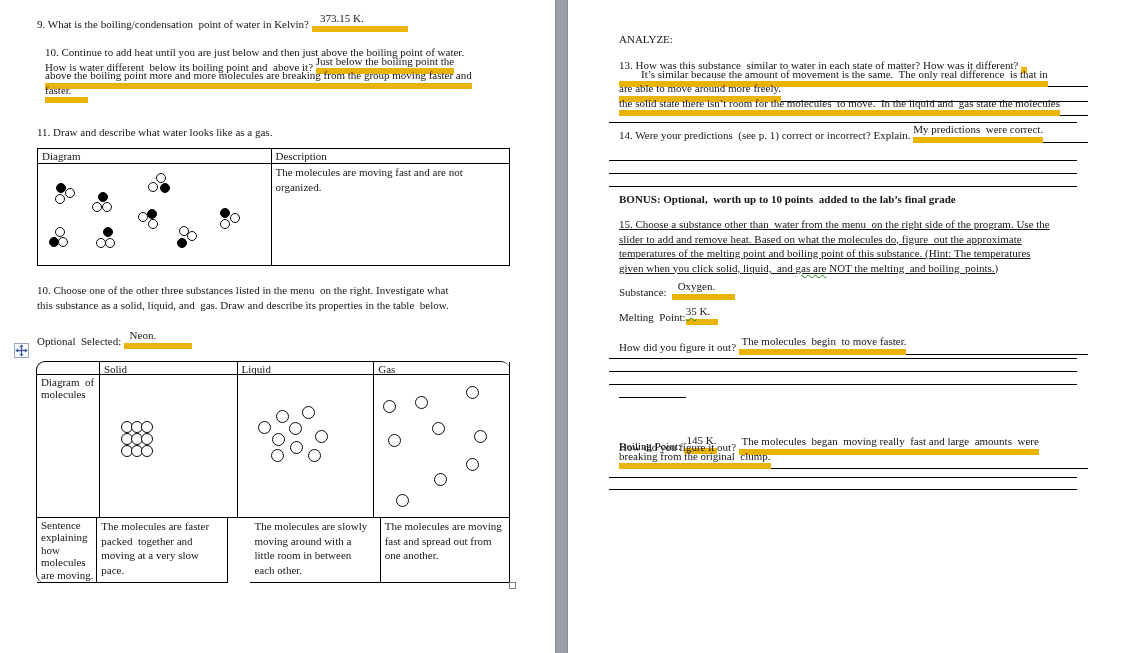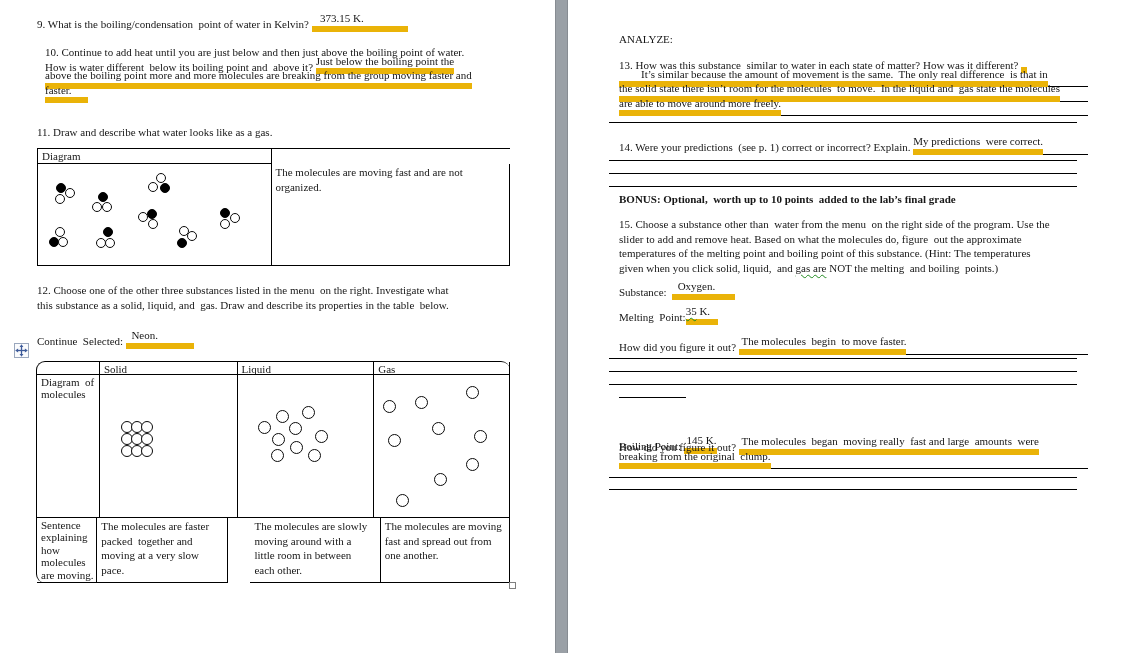--- a/index.html
+++ b/index.html
@@ -52,20 +52,21 @@
         <div class="tl"><span class="u">faster.</span><span class="u">&nbsp;&nbsp;&nbsp;&nbsp;&nbsp;&nbsp;</span></div>
       </div>
 
     <div class="block" style="left:37px;top:125px;width:473px;">
         <div class="tl"><span>11. Draw and describe what water looks like as a gas.</span></div>
       </div>
 
     <div class="tbl" style="left:37px;top:148px;width:473px;">
       <div class="trow">
         <div class="cell" style="width:234px;height:15px;"><span>Diagram</span></div>
+        <div class="cell" style="width:239px;height:15px;"><span>Description</span></div>
       </div>
       <div class="trow">
         <div class="cell diag" style="width:234px;height:102px;">
             <div class="circ f" style="width: 10px; height: 10px; left: 18px; top: 19px; border-width: 1.8px;"></div>
             <div class="circ" style="width: 10px; height: 10px; left: 27px; top: 24px; border-width: 1.8px;"></div>
             <div class="circ" style="width: 10px; height: 10px; left: 17px; top: 30px; border-width: 1.8px;"></div>
             <div class="circ f" style="width: 10px; height: 10px; left: 60px; top: 28px; border-width: 1.8px;"></div>
             <div class="circ" style="width: 10px; height: 10px; left: 54px; top: 38px; border-width: 1.8px;"></div>
             <div class="circ" style="width: 10px; height: 10px; left: 64px; top: 38px; border-width: 1.8px;"></div>
             <div class="circ" style="width: 10px; height: 10px; left: 118px; top: 9px; border-width: 1.8px;"></div>
@@ -88,26 +89,26 @@
             <div class="circ f" style="width: 10px; height: 10px; left: 139px; top: 74px; border-width: 1.8px;"></div>
           </div>
         <div class="cell" style="width:239px;height:102px;">
             <div class="tl"><span>The molecules are moving fast and are not</span></div>
             <div class="tl"><span>organized.</span></div>
           </div>
       </div>
     </div>
 
     <div class="block" style="left:37px;top:283px;width:473px;">
-        <div class="tl"><span>12. Choose one of the other three substances listed in the menu  on the right. Investigate what</span></div>
+        <div class="tl"><span>10. Choose one of the other three substances listed in the menu  on the right. Investigate what</span></div>
         <div class="tl"><span>this substance as a solid, liquid, and  gas. Draw and describe its properties in the table  below.</span></div>
       </div>
 
     <div class="block" style="left:37px;top:334px;width:473px;">
-        <div class="tl"><span>Continue  Selected: </span><span class="u">&nbsp;&nbsp;Neon.</span><span class="u">&nbsp;&nbsp;&nbsp;&nbsp;&nbsp;&nbsp;&nbsp;&nbsp;&nbsp;&nbsp;&nbsp;&nbsp;&nbsp;</span></div>
+        <div class="tl"><span>Optional  Selected: </span><span class="u">&nbsp;&nbsp;Neon.</span><span class="u">&nbsp;&nbsp;&nbsp;&nbsp;&nbsp;&nbsp;&nbsp;&nbsp;&nbsp;&nbsp;&nbsp;&nbsp;&nbsp;</span></div>
       </div>
 
     <div id="move-handle">
       <span style="display:flex;">
         <svg width="13" height="13" viewBox="0 0 15 15">
           <g stroke="#3c5a99" stroke-width="1.5">
               <line x1="7.5" y1="3" x2="7.5" y2="12"></line>
               <line x1="3" y1="7.5" x2="12" y2="7.5"></line>
             </g>
           <g fill="#3c5a99">
@@ -201,37 +202,37 @@
 
   <div class="page" id="page-right">
 
     <div class="block" style="left:51px;top:32px;width:469px;">
         <div class="tl"><span>ANALYZE:</span></div>
       </div>
 
     <div class="block" style="left:51px;top:58px;width:469px;">
         <div class="tl"><span>13. How was this substance  similar to water in each state of matter? How was it different? </span><span class="u">&nbsp;&nbsp;</span></div>
         <div class="tl"><span class="u">&nbsp;&nbsp;&nbsp;&nbsp;&nbsp;&nbsp;&nbsp;&nbsp;It’s similar because the amount of movement is the same.  The only real difference  is that in</span><span class="fill"></span></div>
+        <div class="tl"><span class="u">are able to move around more freely.</span><span class="fill"></span></div>
         <div class="tl"><span class="u">the solid state there isn’t room for the molecules  to move.  In the liquid and  gas state the molecules</span><span class="fill"></span></div>
-        <div class="tl"><span class="u">are able to move around more freely.</span><span class="fill"></span></div>
       </div>
     <div class="rule" style="left:41px;top:122px;width:468px;"></div>
 
-    <div class="block" style="left:51px;top:140px;width:469px;">
+    <div class="block" style="left:51px;top:128px;width:469px;">
         <div class="tl"><span>14. Were your predictions  (see p. 1) correct or incorrect? Explain. </span><span class="u">My predictions  were correct.</span><span class="fill"></span></div>
       </div>
     <div class="rule" style="left:41px;top:160px;width:468px;"></div>
     <div class="rule" style="left:41px;top:173px;width:468px;"></div>
     <div class="rule" style="left:41px;top:186px;width:468px;"></div>
 
     <div class="block" style="left:51px;top:192px;width:469px;">
         <div class="tl"><span class="b">BONUS: Optional,  worth up to 10 points  added to the lab’s final grade</span></div>
       </div>
 
-    <div class="block" style="left:51px;top:217px;width:469px;">
+    <div class="block" style="left:51px;top:217px;width:469px;text-decoration:underline;">
         <div class="tl"><span>15. Choose a substance other than  water from the menu  on the right side of the program. Use the</span></div>
         <div class="tl"><span>slider to add and remove heat. Based on what the molecules do, figure  out the approximate</span></div>
         <div class="tl"><span>temperatures of the melting point and boiling point of this substance. (Hint: The temperatures</span></div>
         <div class="tl"><span>given when you click solid, liquid,  and </span><span class="sq">gas are</span><span> NOT the melting  and boiling  points.)</span></div>
       </div>
 
     <div class="block" style="left:51px;top:285px;width:469px;">
         <div class="tl"><span>Substance:  </span><span class="u">&nbsp;&nbsp;Oxygen.</span><span class="u">&nbsp;&nbsp;&nbsp;&nbsp;&nbsp;&nbsp;&nbsp;</span></div>
       </div>
 

